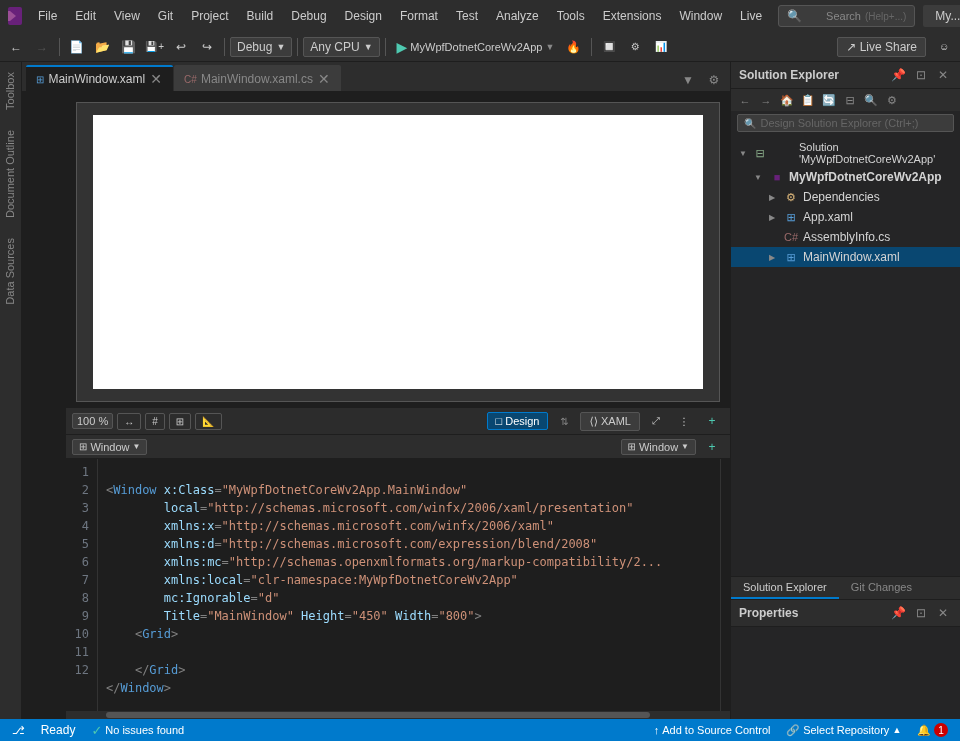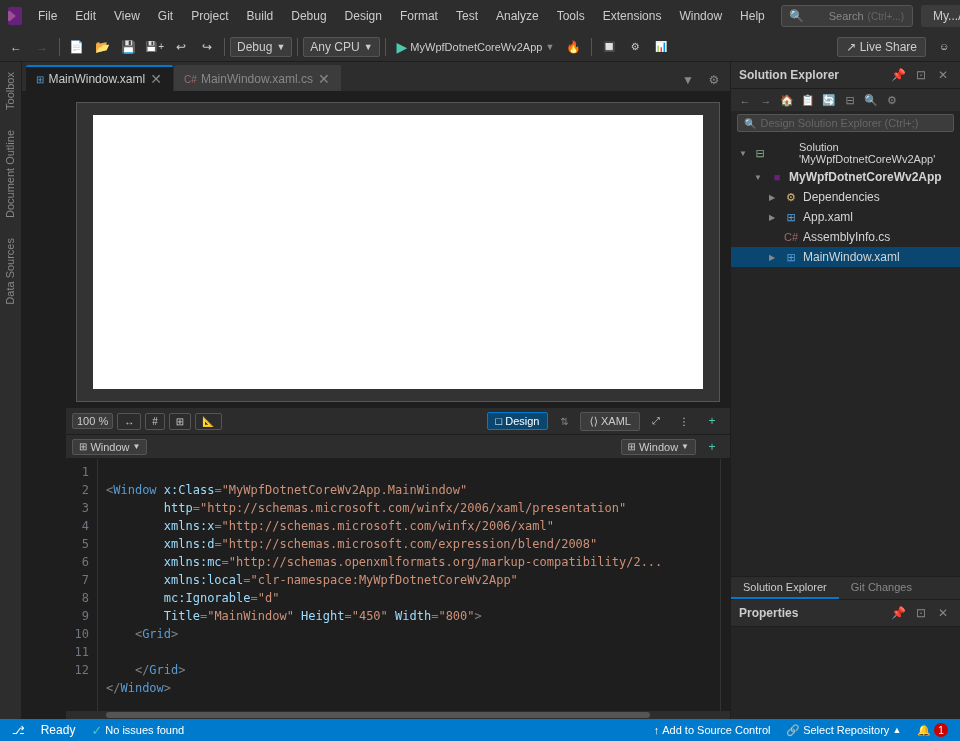--- a/index.html
+++ b/index.html
@@ -586,26 +586,26 @@
     <span class="menu-item">Project</span>
     <span class="menu-item">Build</span>
     <span class="menu-item">Debug</span>
     <span class="menu-item">Design</span>
     <span class="menu-item">Format</span>
     <span class="menu-item">Test</span>
     <span class="menu-item">Analyze</span>
     <span class="menu-item">Tools</span>
     <span class="menu-item">Extensions</span>
     <span class="menu-item">Window</span>
-    <span class="menu-item">Help</span>
+    <span class="menu-item">Live</span>
   </div>
   <div class="search-box">
     <span>🔍</span>
     <span style="color:#888; font-size:11px;margin-left:20px;">Search</span>
-    <span style="color:#666; font-size:10px;">(Ctrl+...)</span>
+    <span style="color:#666; font-size:10px;">(Help+...)</span>
   </div>
   <div class="app-title">My...App</div>
 
 </div>
 
 <div class="toolbar">
   <div class="toolbar-btn">←</div>
   <div class="toolbar-btn" style="color:#555;">→</div>
   <div class="toolbar-sep"></div>
   <div class="toolbar-btn">📄</div>
@@ -722,21 +722,21 @@
           <div>6</div>
           <div>7</div>
           <div>8</div>
           <div>9</div>
           <div>10</div>
           <div>11</div>
           <div>12</div>
         </div>
         <div class="code-content">
 <span class="xml-punct">&lt;</span><span class="xml-tag">Window</span> <span class="xml-attr">x:Class</span><span class="xml-punct">=</span><span class="xml-value">"MyWpfDotnetCoreWv2App.MainWindow"</span>
-        <span class="xml-attr">http</span><span class="xml-punct">=</span><span class="xml-value">"http://schemas.microsoft.com/winfx/2006/xaml/presentation"</span>
+        <span class="xml-attr">local</span><span class="xml-punct">=</span><span class="xml-value">"http://schemas.microsoft.com/winfx/2006/xaml/presentation"</span>
         <span class="xml-attr">xmlns:x</span><span class="xml-punct">=</span><span class="xml-value">"http://schemas.microsoft.com/winfx/2006/xaml"</span>
         <span class="xml-attr">xmlns:d</span><span class="xml-punct">=</span><span class="xml-value">"http://schemas.microsoft.com/expression/blend/2008"</span>
         <span class="xml-attr">xmlns:mc</span><span class="xml-punct">=</span><span class="xml-value">"http://schemas.openxmlformats.org/markup-compatibility/2...</span>
         <span class="xml-attr">xmlns:local</span><span class="xml-punct">=</span><span class="xml-value">"clr-namespace:MyWpfDotnetCoreWv2App"</span>
         <span class="xml-attr">mc:Ignorable</span><span class="xml-punct">=</span><span class="xml-value">"d"</span>
         <span class="xml-attr">Title</span><span class="xml-punct">=</span><span class="xml-value">"MainWindow"</span> <span class="xml-attr">Height</span><span class="xml-punct">=</span><span class="xml-value">"450"</span> <span class="xml-attr">Width</span><span class="xml-punct">=</span><span class="xml-value">"800"</span><span class="xml-punct">&gt;</span>
     <span class="xml-punct">&lt;</span><span class="xml-tag">Grid</span><span class="xml-punct">&gt;</span>
 
     <span class="xml-punct">&lt;/</span><span class="xml-tag">Grid</span><span class="xml-punct">&gt;</span>
 <span class="xml-punct">&lt;/</span><span class="xml-tag">Window</span><span class="xml-punct">&gt;</span>

